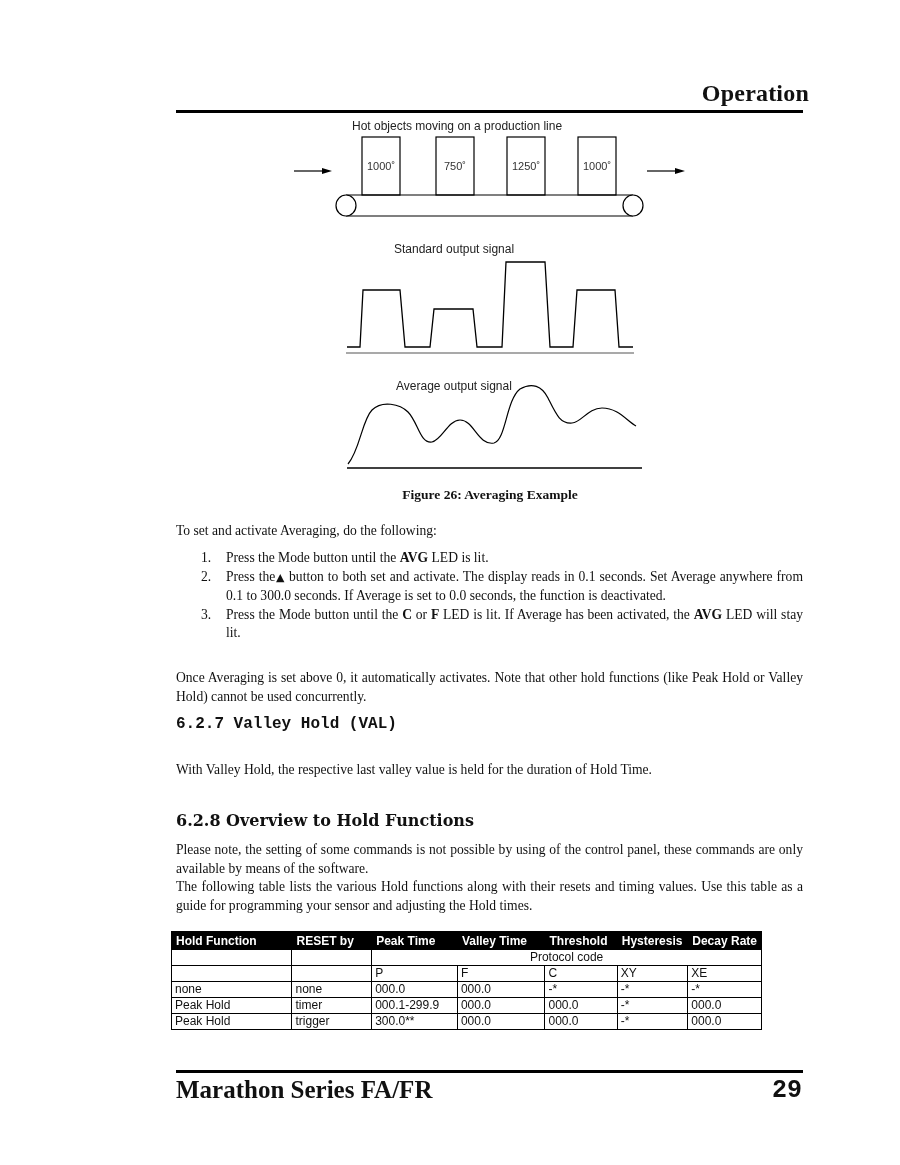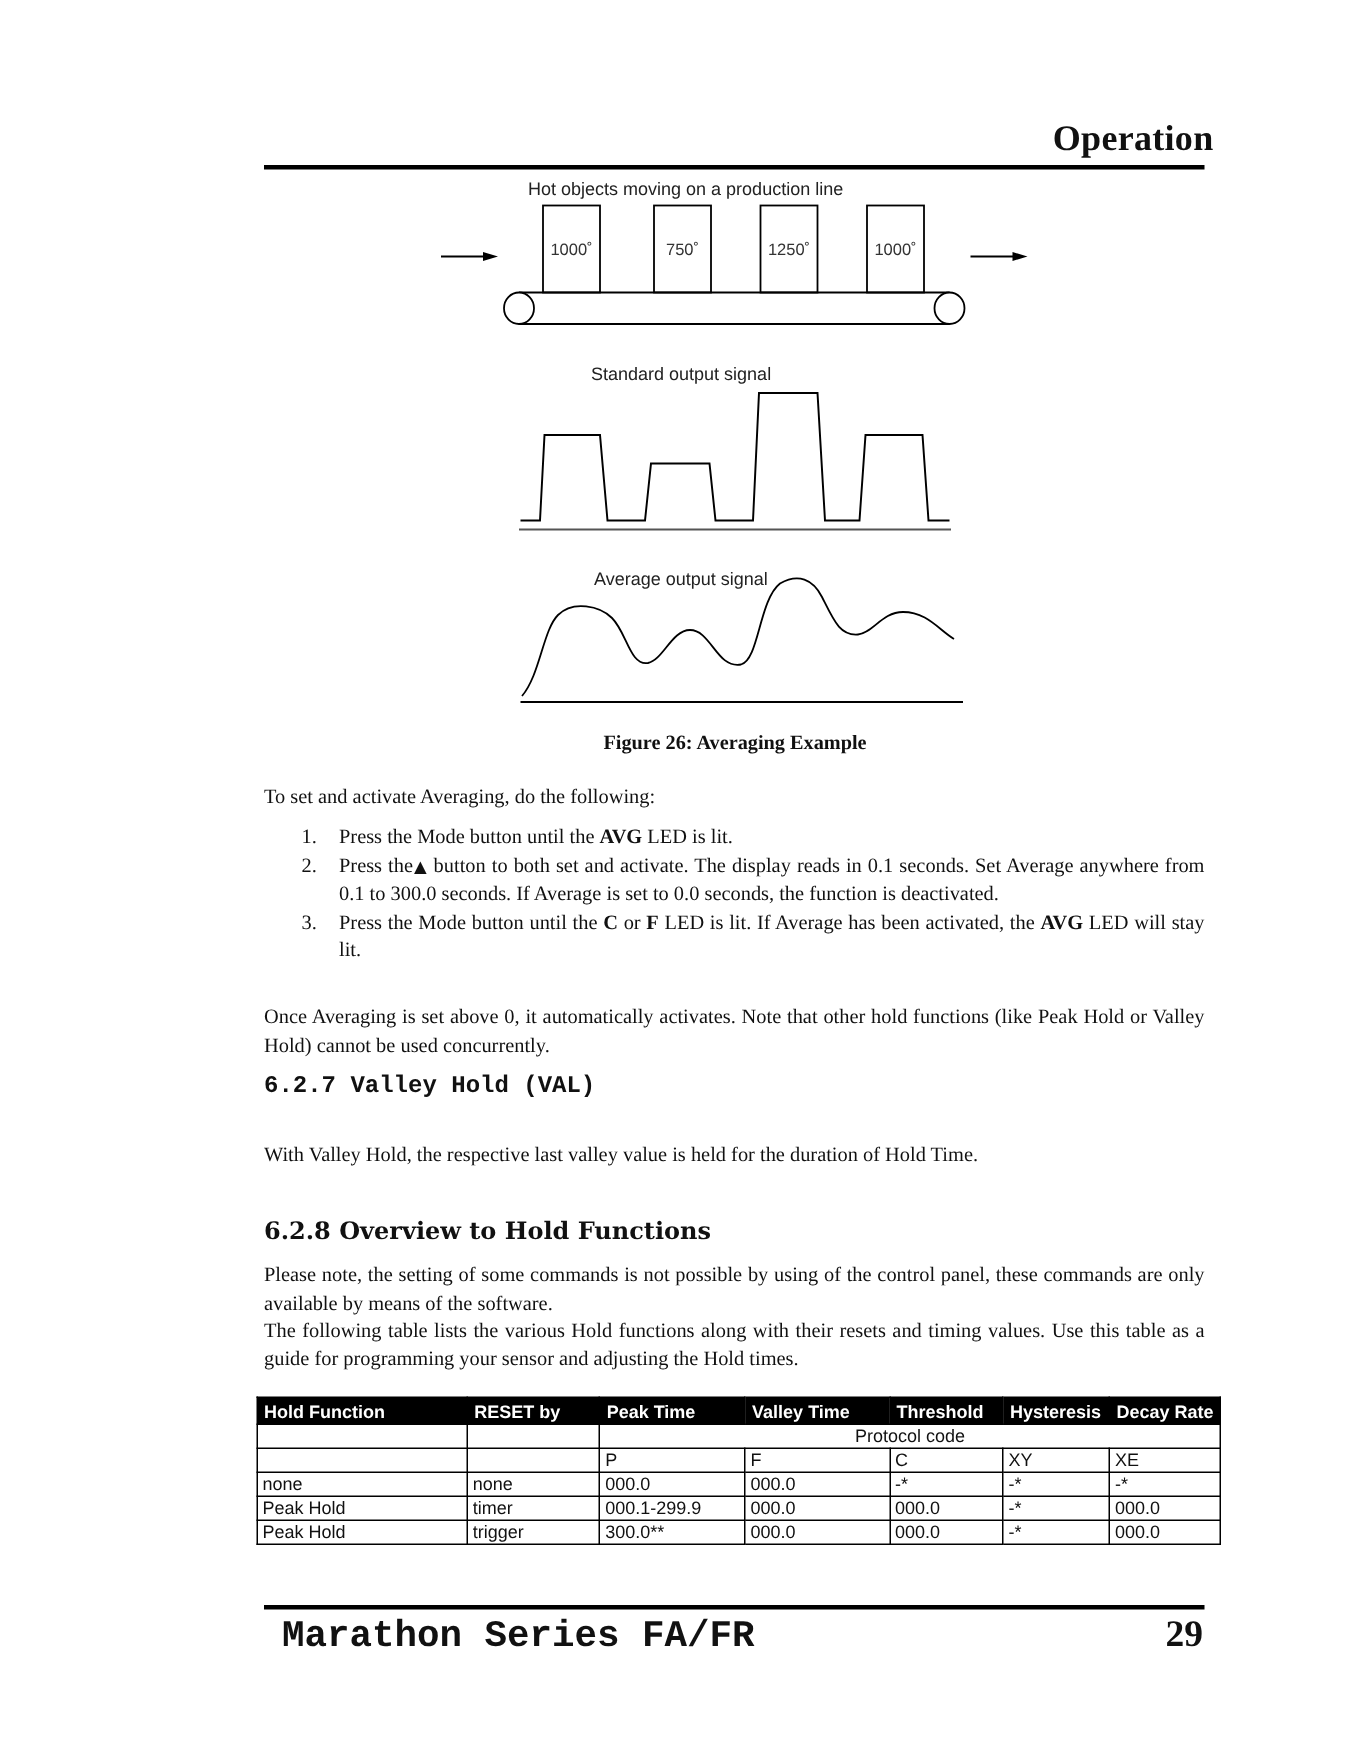--- a/index.html
+++ b/index.html
@@ -8,25 +8,25 @@
   .header-title { right:91px; top:80px; font-size:24px; font-weight:bold; font-family:Liberation Serif, serif; letter-spacing:0.2px; }
   .rule { left:176px; width:627px; height:3px; background:#000; }
   .fig { left:0; top:0; }
   .fig-caption { left:0; width:980px; top:487px; text-align:center; font-size:13.5px; font-weight:bold; }
   .body-text { left:176px; width:627px; font-size:13.6px; line-height:18.5px; text-align:justify; }
   .list { left:176px; width:627px; font-size:13.6px; line-height:18.5px; }
   .list .li { position:relative; padding-left:50px; text-align:justify; margin-bottom:0; }
   .list .num { position:absolute; left:25px; top:0; }
   .h3 { left:176px; font-size:16px; font-weight:bold; font-family:"DejaVu Serif", serif; }
   .link { color:#1a1aff; }
-  table.hold { position:absolute; left:171px; top:931px; width:643px; border-collapse:collapse; font-family:"Liberation Sans", sans-serif; font-size:12px; }
+  table.hold { position:absolute; left:171px; top:931px; width:591px; border-collapse:collapse; font-family:"Liberation Sans", sans-serif; font-size:12px; }
   table.hold th { background:#000; color:#fff; text-align:left; font-weight:bold; padding:1px 4px; height:15px; border:1px solid #000; white-space:nowrap; }
   table.hold td { border:1px solid #000; padding:0 3px; height:15px; line-height:15px; }
-  .footer-title { left:188px; top:1076px; font-size:25px; font-weight:bold; font-family:Liberation Mono, monospace; }
-  .footer-page { right:98px; top:1076px; font-size:25px; font-weight:bold; font-family:Liberation Serif, serif; }
+  .footer-title { left:176px; top:1076px; font-size:25px; font-weight:bold; font-family:Liberation Serif, serif; }
+  .footer-page { right:98px; top:1076px; font-size:25px; font-weight:bold; font-family:Liberation Mono, monospace; }
   svg text { font-family:"Liberation Sans", sans-serif; }
 </style>
 </head>
 <body>
 
 <div class="abs header-title">Operation</div>
 <div class="abs rule" style="top:110px;"></div>
 
 <svg class="abs fig" width="900" height="480">
   <text x="352" y="130" font-size="12" fill="#222">Hot objects moving on a production line</text>

